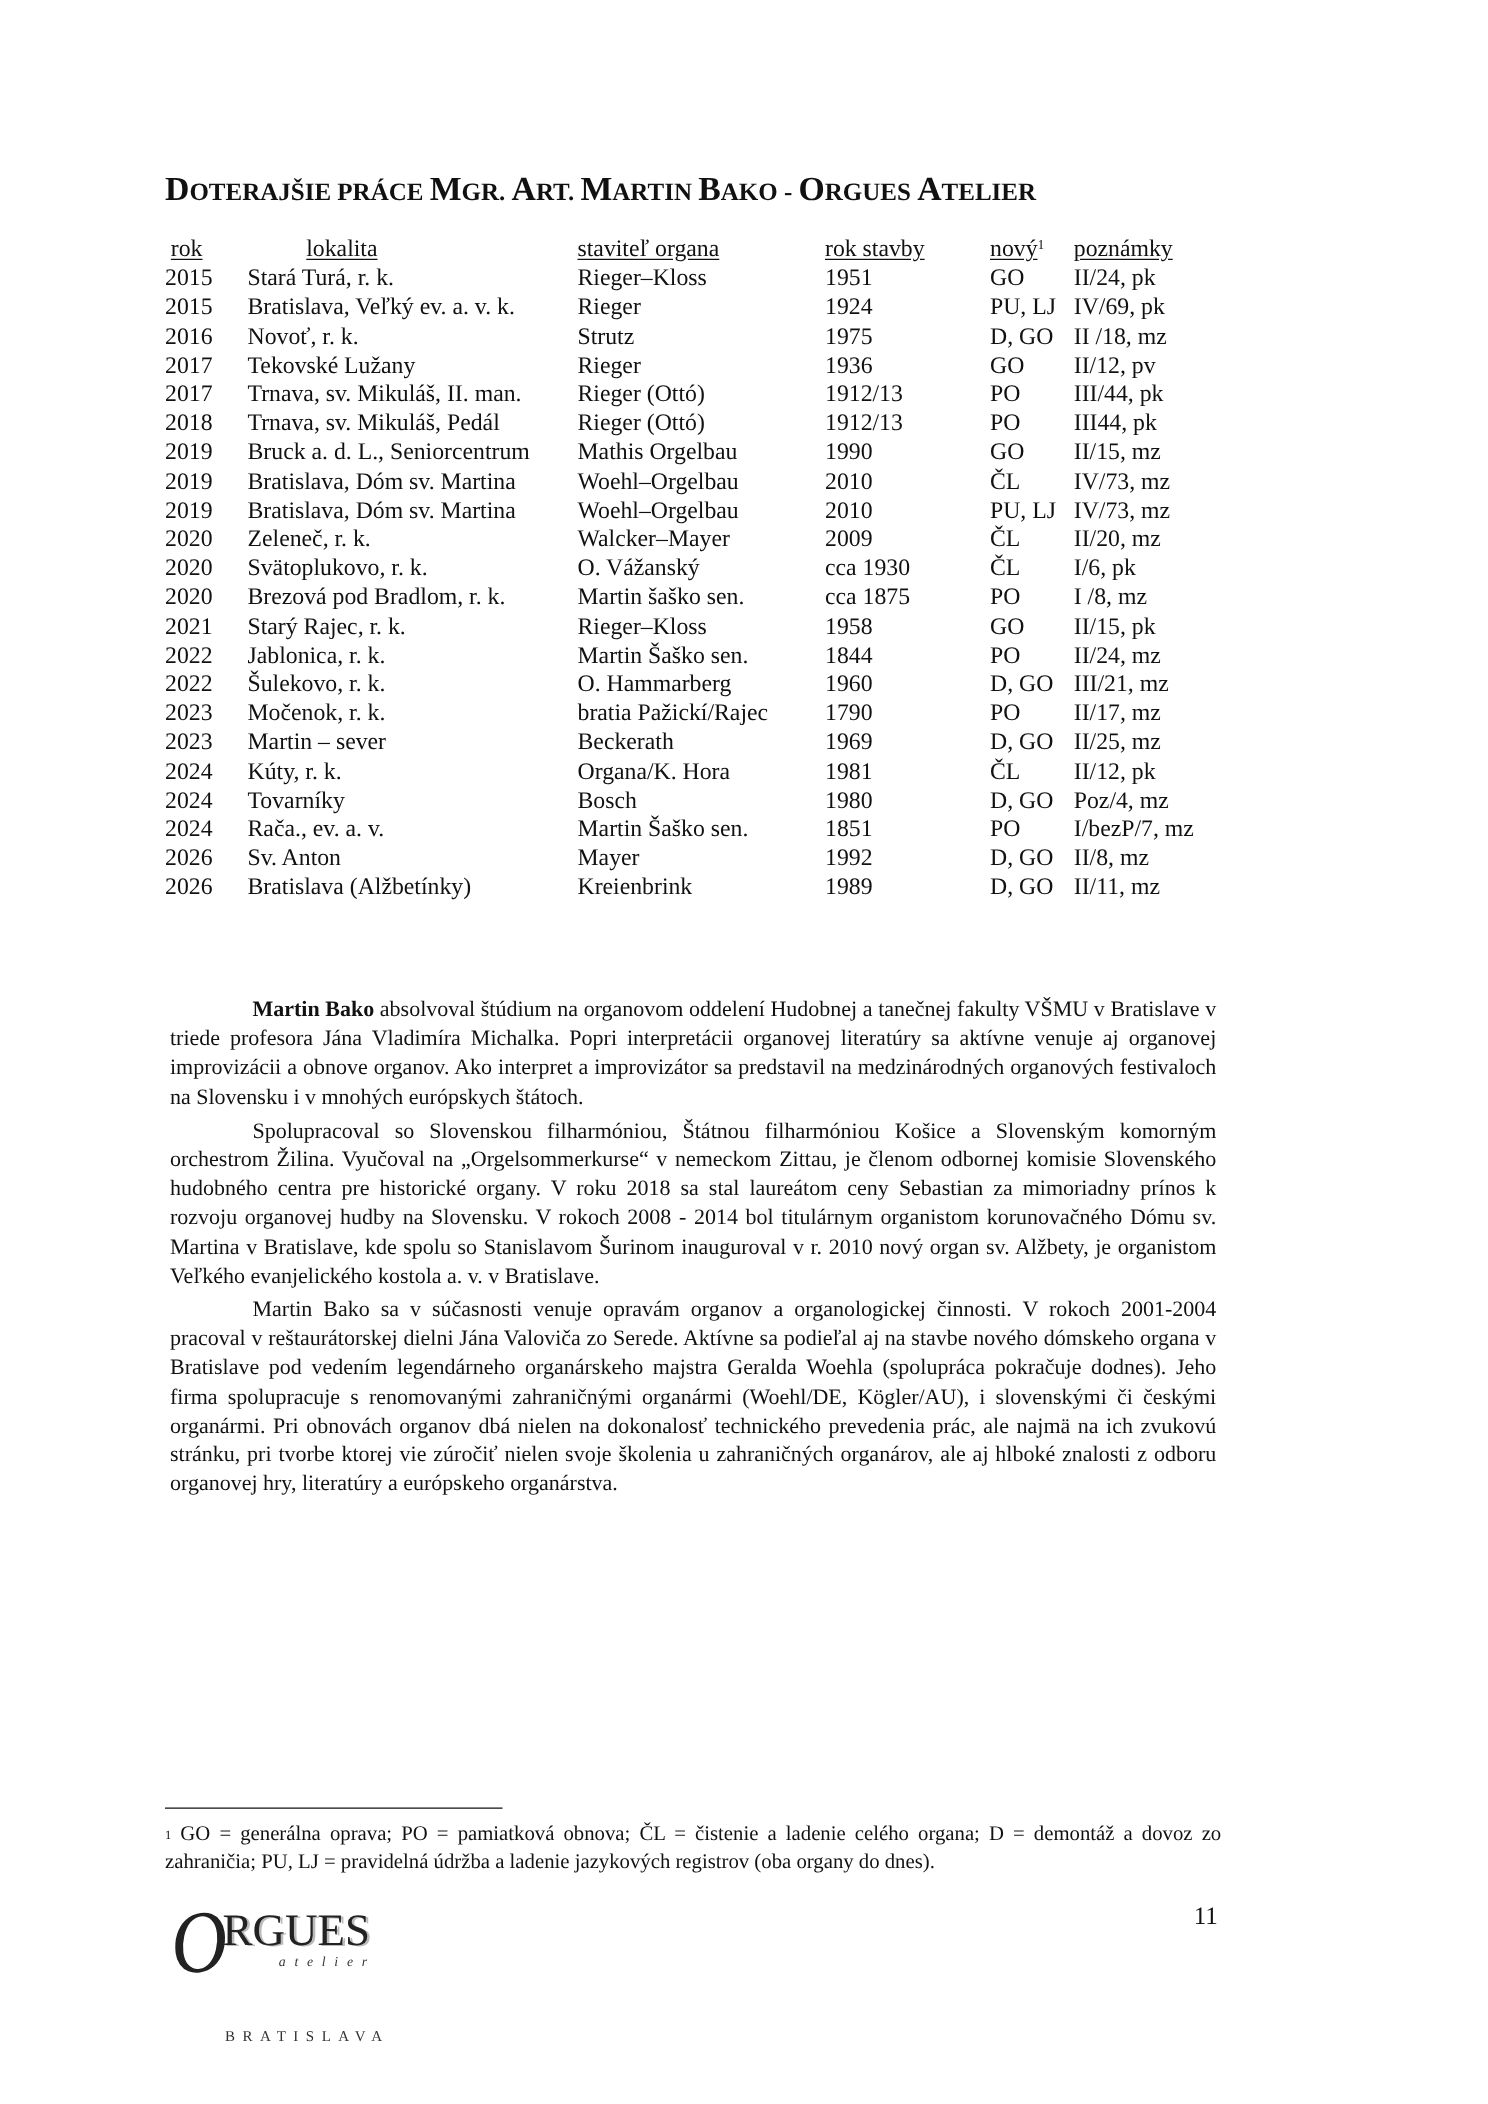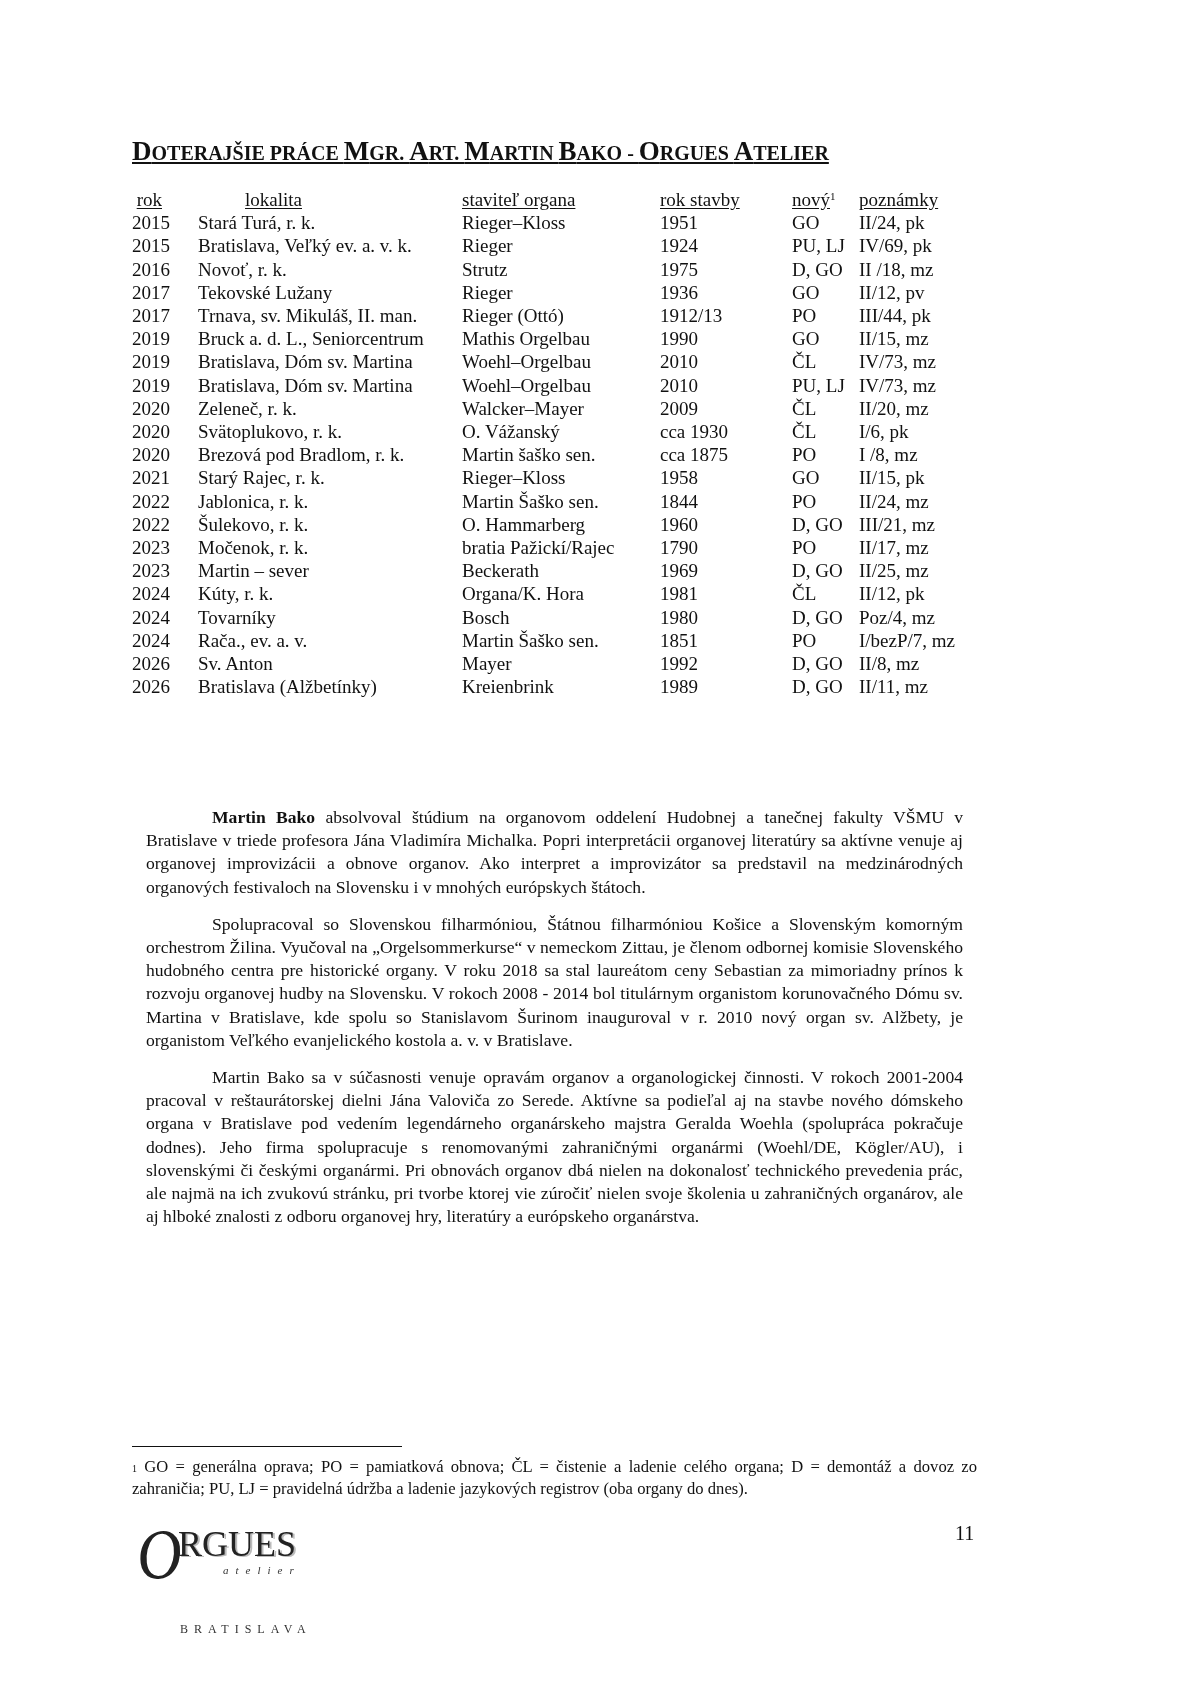--- a/index.html
+++ b/index.html
@@ -3,21 +3,21 @@
   <meta charset="utf-8">
   <style>
     html, body { margin: 0; padding: 0; background: #ffffff; }
     body {
       width: 1190px; height: 1683px; position: relative; overflow: hidden;
       font-family: "Liberation Serif", "DejaVu Serif", serif;
       color: #111111;
     }
     .page-title {
       position: absolute; left: 132px; top: 136px; width: 900px;
-      font-size: 27px; font-weight: bold; letter-spacing: 0px; white-space: nowrap; text-decoration: underline;
+      font-size: 27px; font-weight: bold; letter-spacing: 0px; white-space: nowrap;
     }
     .page-title .sc { font-size: 20px; }
     .works-table {
       position: absolute; left: 132px; top: 188px;
       border-collapse: collapse; font-size: 19px;
     }
     .works-table td, .works-table th {
       padding: 0; height: 23.2px; line-height: 23.2px; text-align: left;
       font-weight: normal; white-space: nowrap; vertical-align: top;
     }
@@ -28,21 +28,21 @@
     .c-rs { width: 132px; }
     .c-pr { width: 67px; }
     .c-pz { width: 140px; margin-left: 48px; }
     .th-lok span { display: inline-block; width: 104px; }
     .th-rok span { display: inline-block; width: 30px; }
     sup.fn { font-size: 11px; vertical-align: top; line-height: 14px; position: relative; top: 1px; }
     .bio {
       position: absolute; left: 132px; top: 792px; width: 845px;
       font-size: 17.6px; line-height: 23.2px; text-align: justify;
     }
-    .bio p { margin: 14px; text-indent: 66px; }
+    .bio p { margin: 4px; text-indent: 66px; }
     .footnote-rule {
       position: absolute; left: 132px; top: 1446px; width: 270px; height: 0;
       border-top: 1.5px solid #111;
     }
     .footnote {
       position: absolute; left: 132px; top: 1456px; width: 845px;
       font-size: 16.6px; line-height: 21.6px; text-align: justify;
     }
     .footnote sup { font-size: 10px; vertical-align: top; position: relative; top: 2px; }
     .logo {
@@ -123,20 +123,28 @@
       </tr>
       <tr>
         <td class="c-rok">2017</td>
         <td class="c-lok">Trnava, sv. Mikuláš, II. man.</td>
         <td class="c-stav">Rieger (Ottó)</td>
         <td class="c-rs">1912/13</td>
         <td class="c-pr">PO</td>
         <td class="c-pz">III/44, pk</td>
       </tr>
       <tr>
+        <td class="c-rok">2018</td>
+        <td class="c-lok">Trnava, sv. Mikuláš, Pedál</td>
+        <td class="c-stav">Rieger (Ottó)</td>
+        <td class="c-rs">1912/13</td>
+        <td class="c-pr">PO</td>
+        <td class="c-pz">III44, pk</td>
+      </tr>
+      <tr>
         <td class="c-rok">2019</td>
         <td class="c-lok">Bruck a. d. L., Seniorcentrum</td>
         <td class="c-stav">Mathis Orgelbau</td>
         <td class="c-rs">1990</td>
         <td class="c-pr">GO</td>
         <td class="c-pz">II/15, mz</td>
       </tr>
       <tr>
         <td class="c-rok">2019</td>
         <td class="c-lok">Bratislava, Dóm sv. Martina</td>

